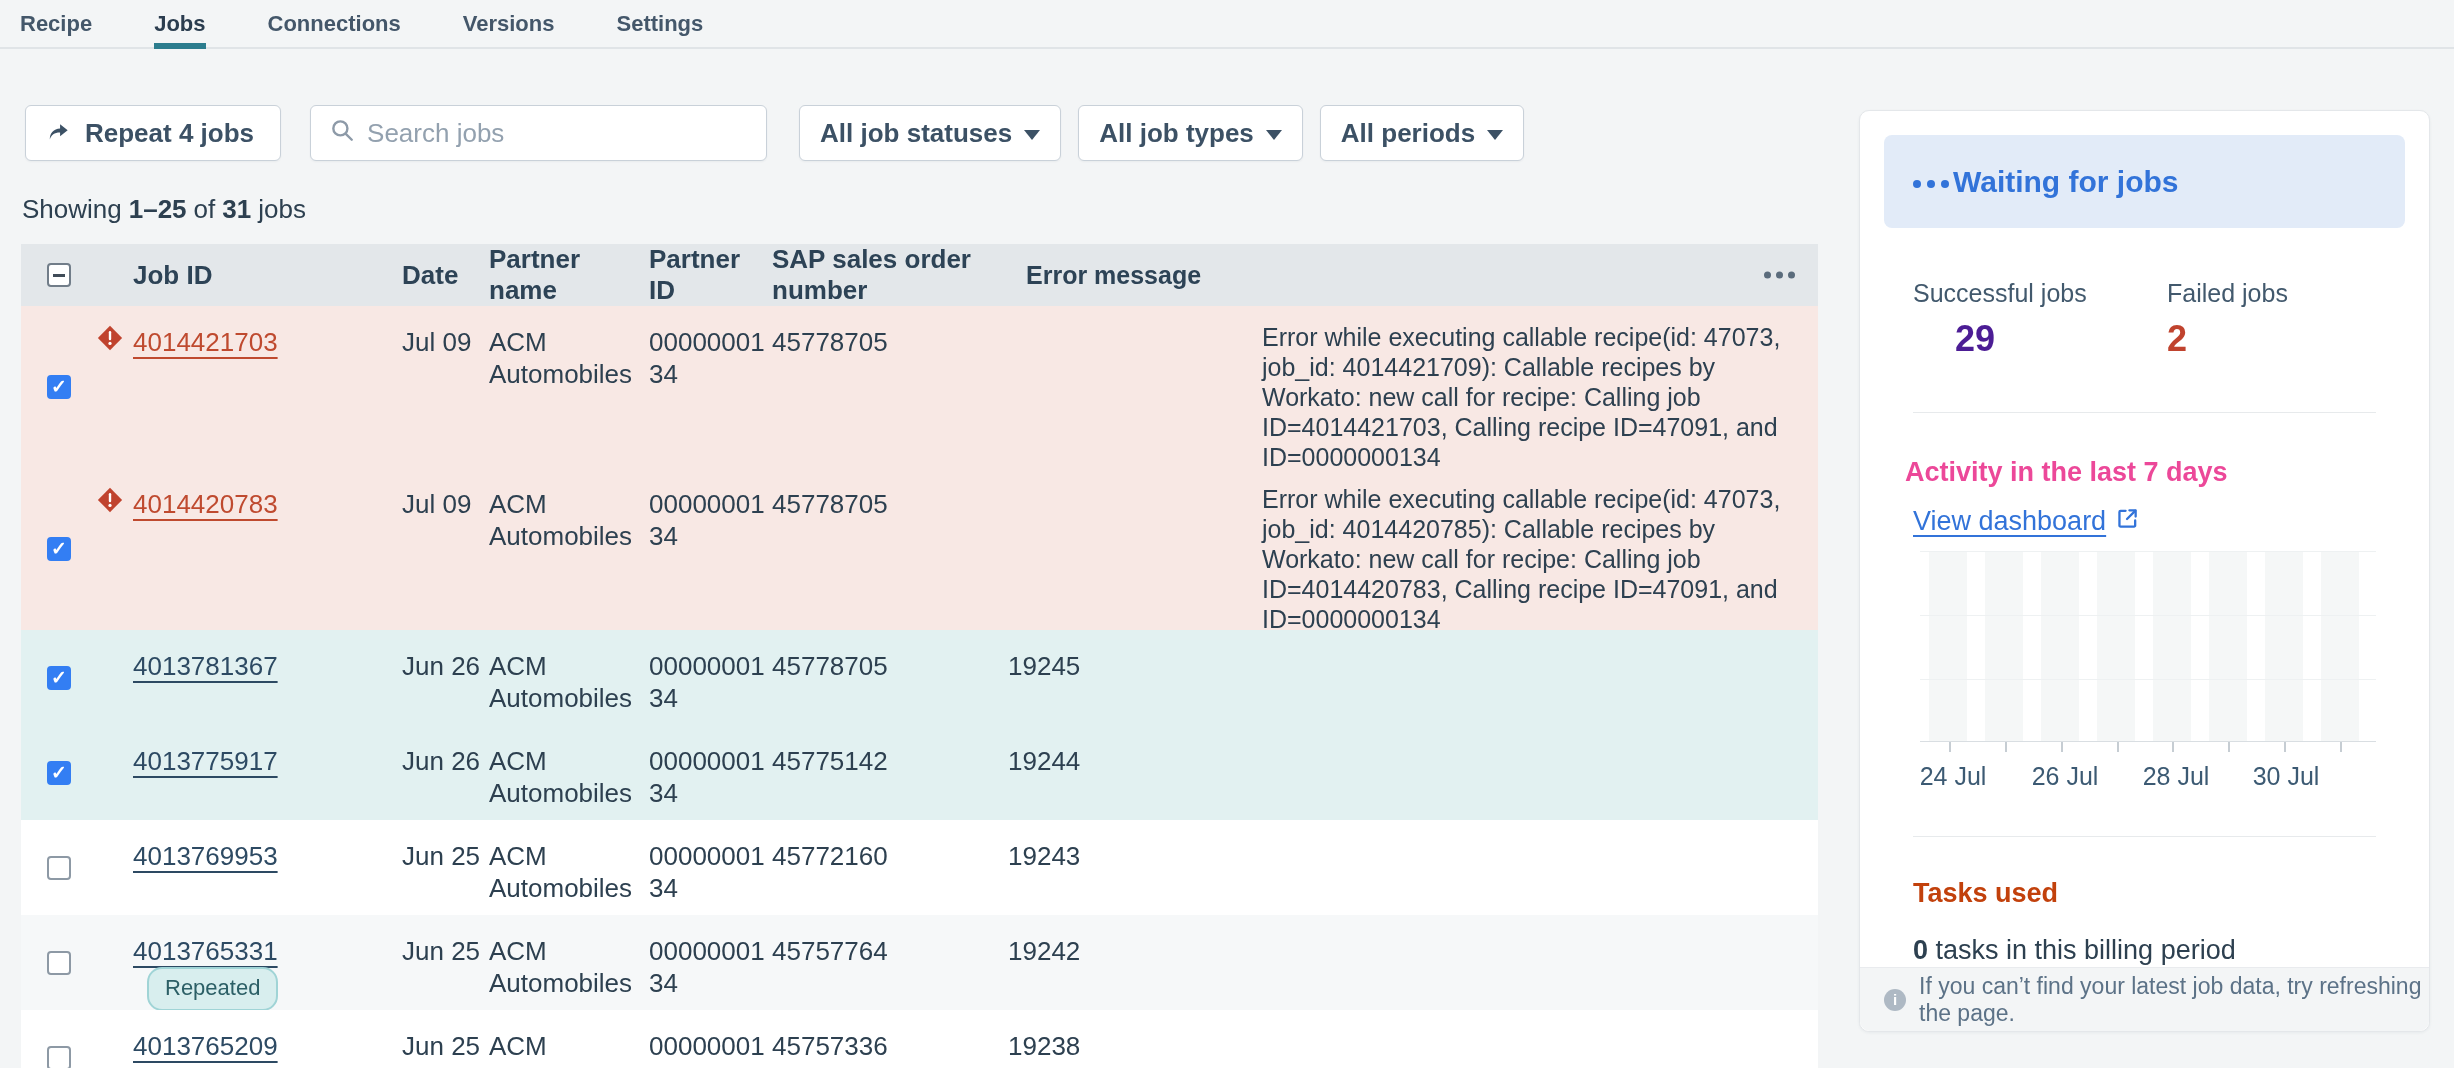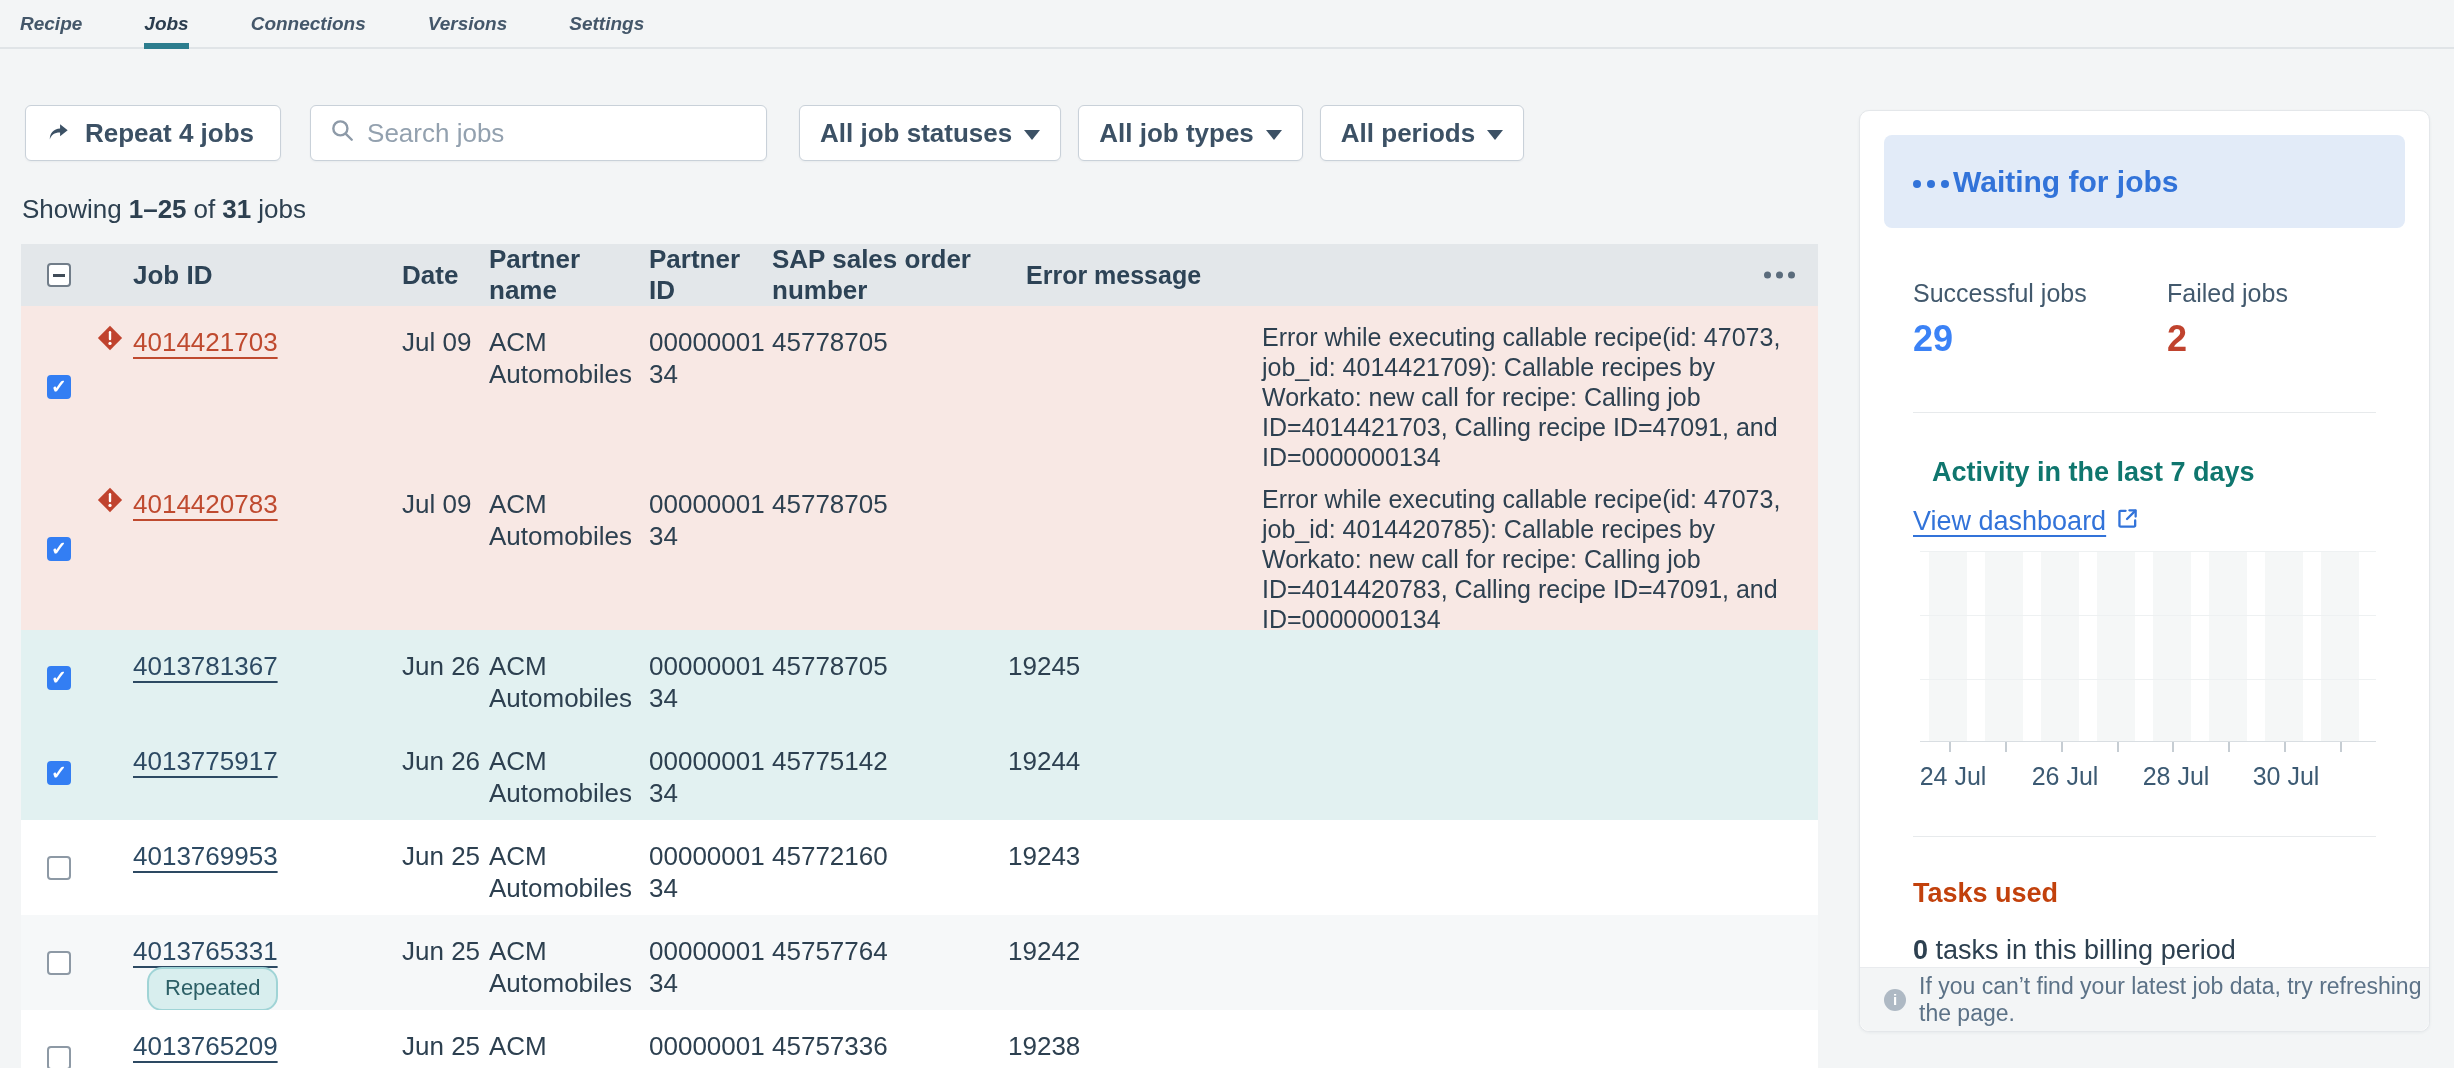--- a/index.html
+++ b/index.html
@@ -9,22 +9,22 @@
     font-family:"Liberation Sans", sans-serif;
     background:#f3f5f6;
     color:#2d4050;
     position:relative;
   }
 
   
   .tabbar { position:absolute; top:0; left:0; width:2454px; height:49px;
             border-bottom:2px solid #e0e4e7; }
   .tabs { display:flex; gap:62px; padding-left:20px; height:100%; align-items:center; }
-  .tab { font-size:19px; font-weight:700; color:#44576a; position:relative;
-         height:100%; display:flex; align-items:center; cursor:pointer;font-style:italic; }
+  .tab { font-size:22px; font-weight:700; color:#44576a; position:relative;
+         height:100%; display:flex; align-items:center; cursor:pointer; }
   .tab.active { color:#2b3d4f; }
   .tab.active::after { content:''; position:absolute; left:0; right:0; bottom:-2px;
                        height:6px; background:#2c7d8e; }
 
   
   .toolbar { position:absolute; top:105px; left:25px; display:flex; align-items:center; }
   .btn, .filter, .searchbox {
     height:56px; background:#fff; border:1px solid #c9d1d9; border-radius:6px;
     display:flex; align-items:center; font-size:26px; font-weight:700; color:#3c5165;
     box-shadow:0 1px 2px rgba(40,60,80,.05); cursor:pointer;
@@ -96,26 +96,26 @@
   .banner { margin:24px; height:93px; border-radius:8px; background:#e2ebf8;
             display:flex; align-items:center; padding-left:29px; gap:4px; }
   .banner .dots { display:flex; gap:6px; margin-top:4px; }
   .banner .dots i { width:8px; height:8px; border-radius:50%; background:#3273d9; }
   .banner-title { font-size:30px; font-weight:700; color:#3273d9; }
 
   .stats { display:flex; padding:27px 0 0 53px; }
   .stat { width:254px; }
   .stat-label { font-size:25px; color:#42596d; }
   .stat-value { font-size:36px; font-weight:700; margin-top:10px; }
-  .stat-value.good { color:#3b82f6; }
+  .stat-value.good { color:#4c1d95;margin-left:42px; }
   .stat-value.bad  { color:#c0432e; }
 
   .divider { height:1px; background:#e7eaec; margin:52px 53px 0; }
 
-  .activity-heading { font-size:27px; font-weight:700; color:#0f766e; margin:44px 72px 0; }
+  .activity-heading { font-size:27px; font-weight:700; color:#ec4899; margin:44px 45px 0; }
   .dash-link { margin:18px 53px 0; font-size:27px; color:#3273d9; display:flex;
                align-items:center; gap:10px; width:fit-content; cursor:pointer; }
   .dash-link span { text-decoration:underline; text-underline-offset:5px; }
 
   .chart { margin:14px 53px 0 60px; position:relative; }
   .plot { height:191px; position:relative;
           background:repeating-linear-gradient(90deg,#ffffff 0 9px,#f5f7f7 9px 47px,#ffffff 47px 56px);
           border-top:1px solid #eef1f2; border-bottom:1px solid #d9dee2; }
   .gline { position:absolute; left:0; right:0; height:1px; background:#eef1f2; }
   .nodata { position:absolute; left:50%; top:40%; transform:translate(-50%,-50%);

